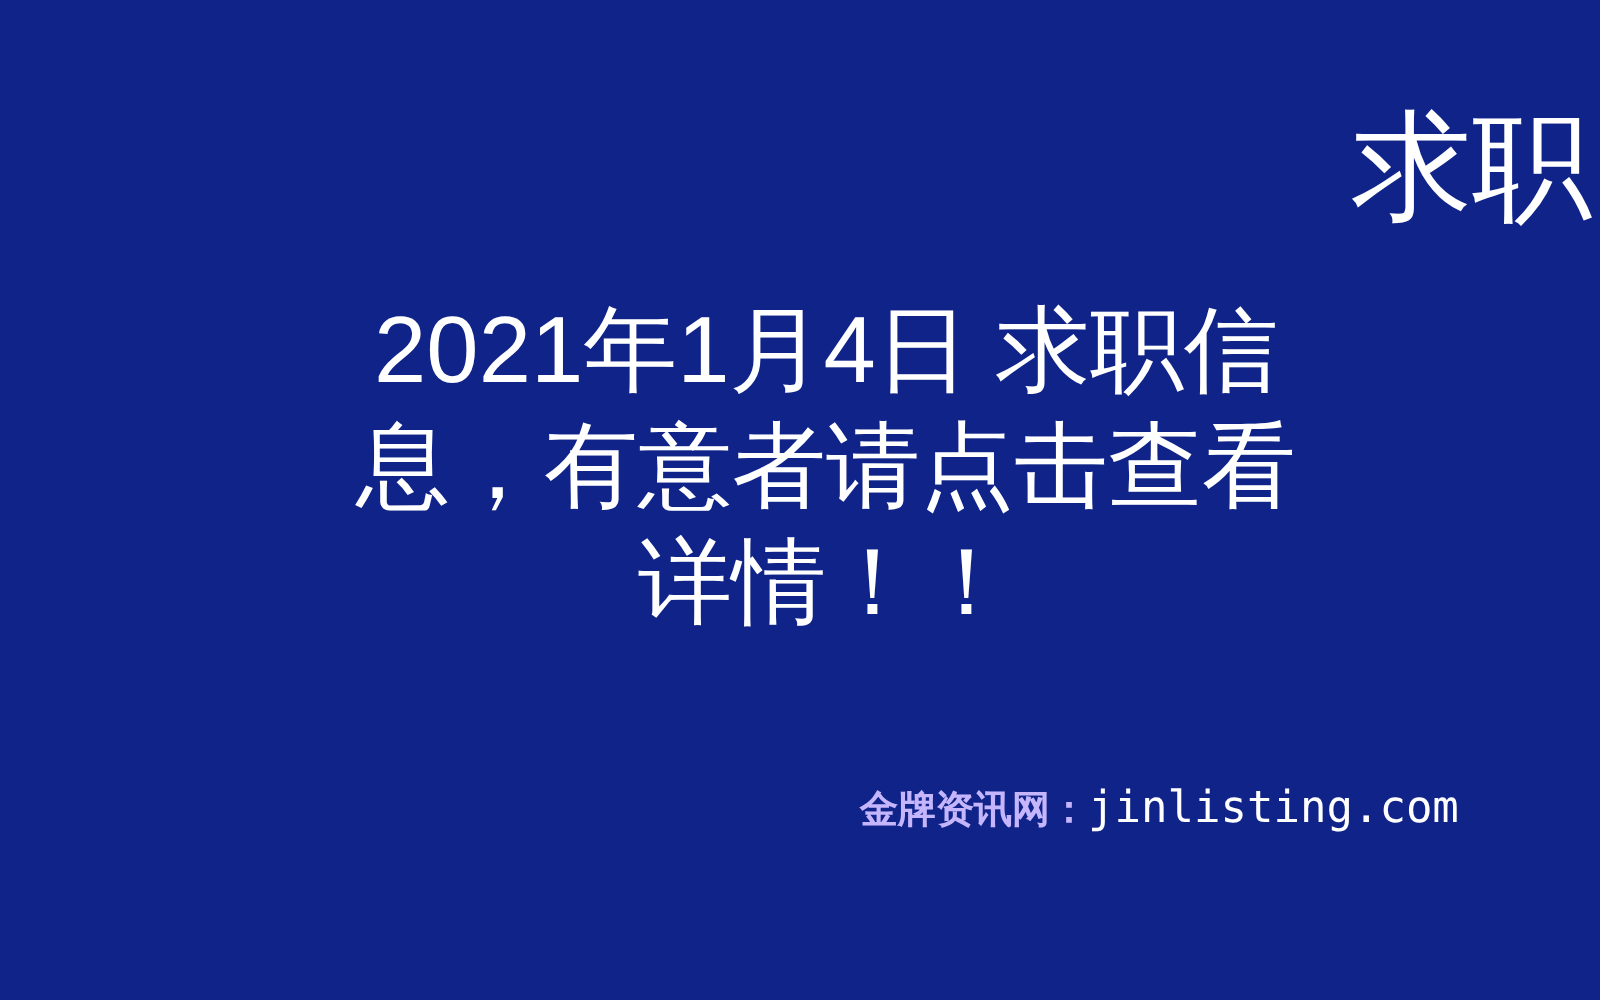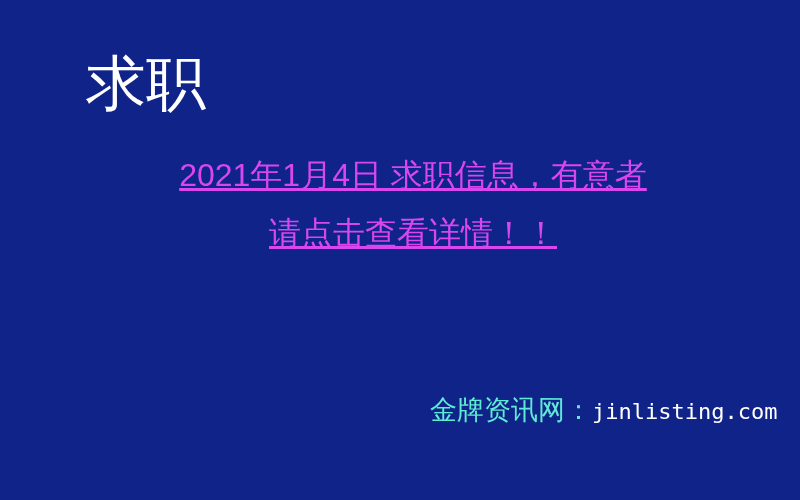--- a/index.html
+++ b/index.html
@@ -21,21 +21,21 @@
     background: #0f2388;
     box-sizing: border-box;
   }
 
   
   .title-block {
     position: absolute;
     left: 0;
     top: 52px;
     width: 796px;
-    text-align: left;
+    text-align: right;
   }
   .title {
     display: inline-block;
     margin-left: 86px;
     color: #ffffff;
     font-size: 60px;
     line-height: 1.05;
     font-weight: 400;
     letter-spacing: 0px;
     white-space: nowrap;
@@ -43,42 +43,41 @@
 
   
   .body-block {
     position: absolute;
     left: 178px;
     top: 146px;
     width: 470px;
     text-align: center;
   }
   .body-text {
-    color: #d946ef;
-    font-size: 32px;
+    color: #ffffff;
+    font-size: 47px;
     line-height: 58px;
     font-weight: 400;
     letter-spacing: 0px;
     word-break: break-all;
-    text-decoration: underline;
   }
 
   
   .footer-block {
     position: absolute;
     left: 430px;
     top: 392px;
     width: 330px;
     text-align: left;
     white-space: nowrap;
   }
   .footer-site {
-    color: #5eead4;
-    font-size: 27px;
-    font-weight: 400;
+    color: #c4b5fd;
+    font-size: 19px;
+    font-weight: 700;
     letter-spacing: 0px;
   }
   .footer-url {
     color: #ffffff;
     font-size: 22px;
     font-weight: 400;
     font-family: "DejaVu Sans Mono", "Liberation Mono", monospace;
     letter-spacing: 0px;
   }
 </style>

